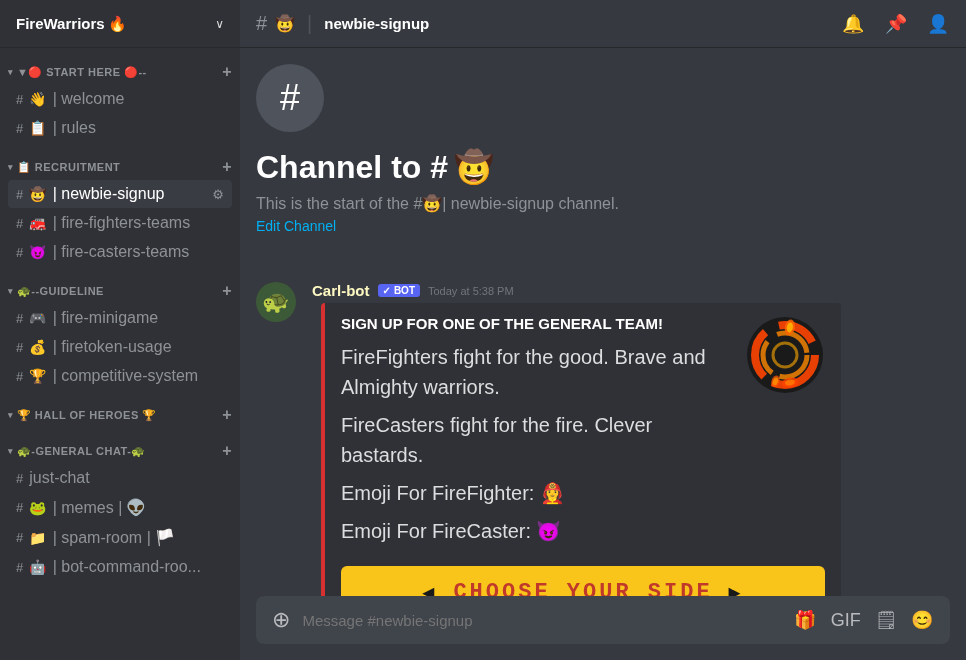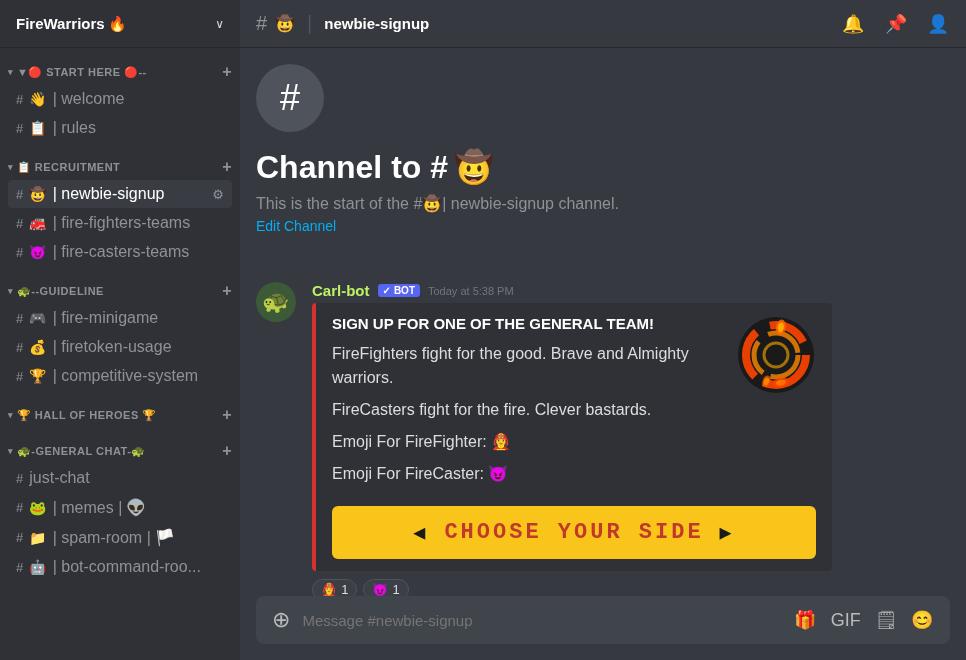--- a/index.html
+++ b/index.html
@@ -253,21 +253,21 @@
     .message-header {
       display: flex;
       align-items: center;
       gap: 8px;
       margin-bottom: 4px;
     }
 
     .message-author {
       font-weight: 700;
       font-size: 15px;
-      color: #bef264;
+      color: #fef9c3;
     }
 
     .bot-badge {
       background: #5865f2;
       color: #fff;
       font-size: 10px;
       font-weight: 700;
       padding: 1px 5px;
       border-radius: 3px;
       display: flex;
@@ -286,40 +286,41 @@
     }
 
     
     .embed {
       background: #2f3136;
       border-left: 4px solid #d63031;
       border-radius: 4px;
       padding: 12px 16px;
       max-width: 520px;
       position: relative;
+      margin-left: 9px;
     }
 
     .embed-inner {
       display: flex;
       gap: 12px;
     }
 
     .embed-text {
       flex: 1;
     }
 
     .embed-title {
       font-weight: 800;
       font-size: 15px;
       color: #fff;
       margin-bottom: 10px;
     }
 
     .embed-description {
-      font-size: 16px;
+      font-size: 20px;
       color: #dcddde;
       line-height: 1.5;
       margin-bottom: 8px;
     }
 
     .embed-image {
       width: 80px;
       height: 80px;
       flex-shrink: 0;
       display: flex;

